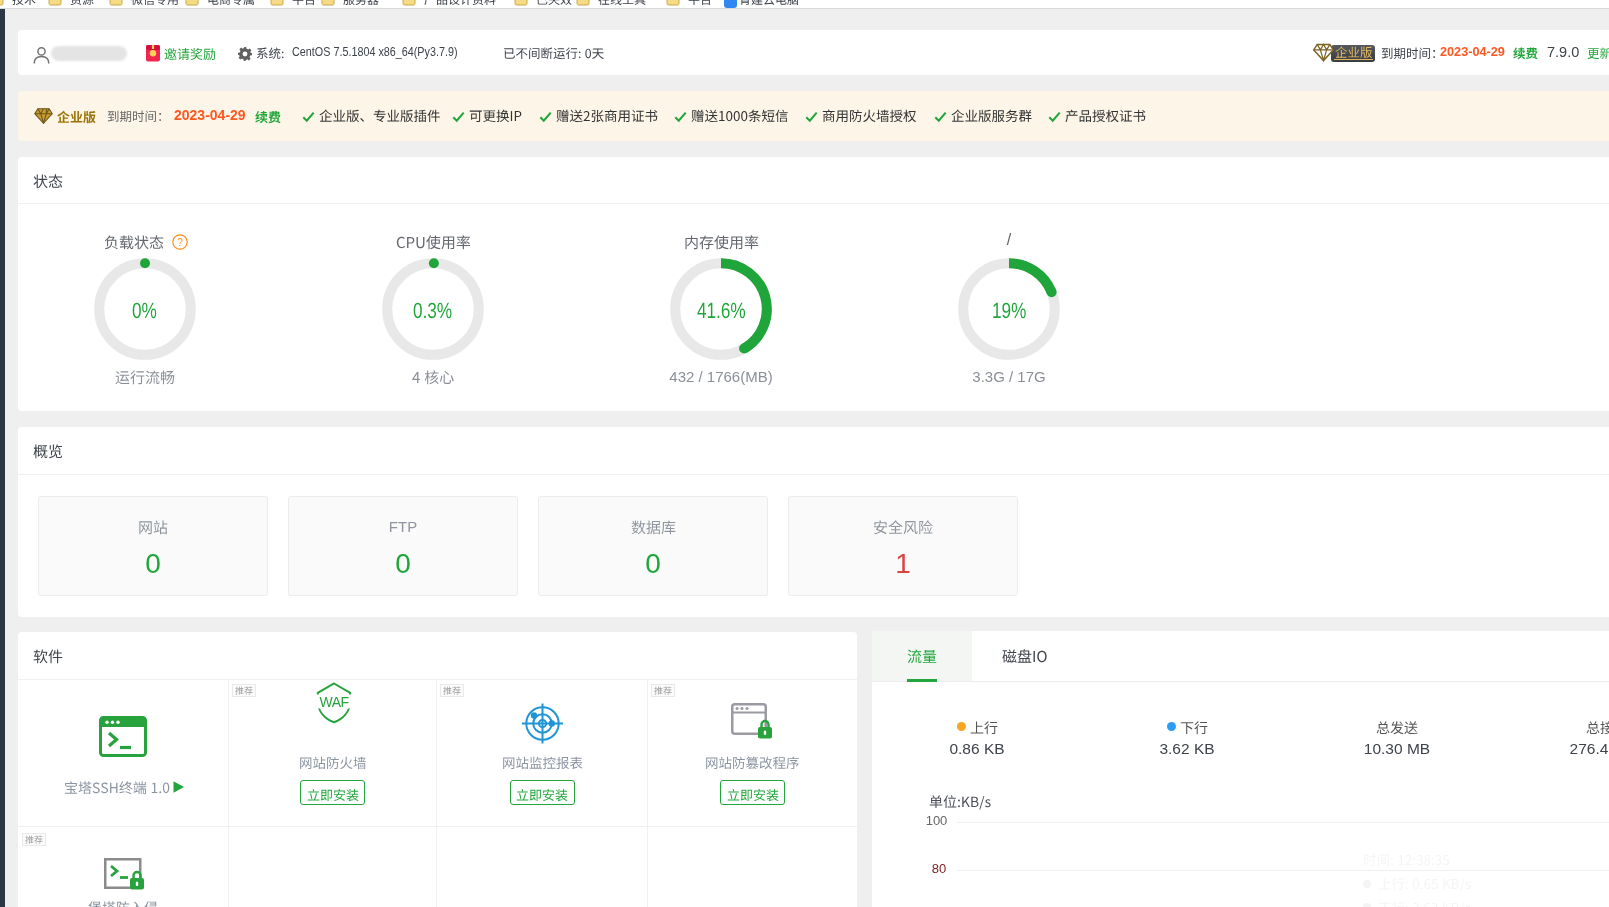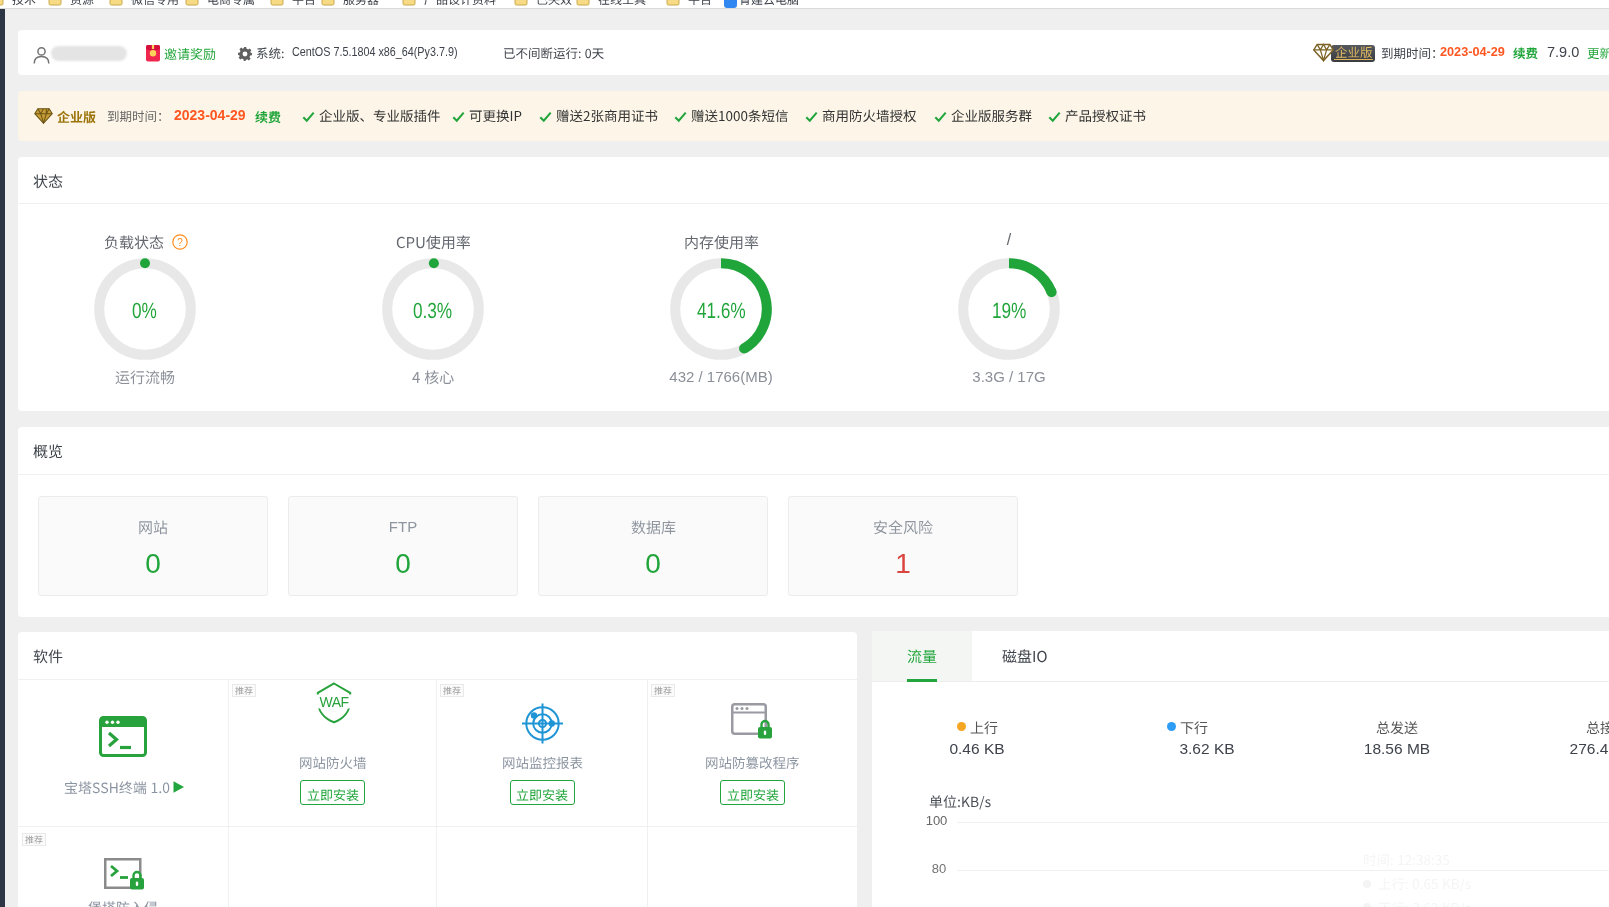--- a/index.html
+++ b/index.html
@@ -814,45 +814,45 @@
     </svg>
   </div>
 <div style="position:absolute;left:969.5px;top:717.4px;z-index:4">
     <svg class="t" width="28.0" height="20" viewBox="0 0 28.0 20">
       <g fill="#555" transform="translate(0,16) scale(0.014000,-0.014000)">
         <path transform="translate(0)" d="M427 825V43H51V-32H950V43H506V441H881V516H506V825Z"></path>
         <path transform="translate(1000)" d="M435 780V708H927V780ZM267 841C216 768 119 679 35 622C48 608 69 579 79 562C169 626 272 724 339 811ZM391 504V432H728V17C728 1 721 -4 702 -5C684 -6 616 -6 545 -3C556 -25 567 -56 570 -77C668 -77 725 -77 759 -66C792 -53 804 -30 804 16V432H955V504ZM307 626C238 512 128 396 25 322C40 307 67 274 78 259C115 289 154 325 192 364V-83H266V446C308 496 346 548 378 600Z"></path>
       </g>
     </svg>
   </div>
-<span style="position:absolute;z-index:4;top:740.5px;font-family:'Liberation Sans',sans-serif;font-size:15.5px;color:#3e434b;font-weight:400;line-height:1em;white-space:nowrap;left:977.0px;transform-origin:center;transform:translateX(-50%);">0.46 KB</span>
+<span style="position:absolute;z-index:4;top:740.5px;font-family:'Liberation Sans',sans-serif;font-size:15.5px;color:#3e434b;font-weight:400;line-height:1em;white-space:nowrap;left:977.0px;transform-origin:center;transform:translateX(-50%);">0.86 KB</span>
 <div style="position:absolute;left:1166.5px;top:722.0px;z-index:2">
     <svg width="9" height="9">
       <circle cx="4.5" cy="4.5" r="4.5" fill="#2d9cf4"></circle>
     </svg>
   </div>
 <div style="position:absolute;left:1179.5px;top:717.4px;z-index:4">
     <svg class="t" width="28.0" height="20" viewBox="0 0 28.0 20">
       <g fill="#555" transform="translate(0,16) scale(0.014000,-0.014000)">
         <path transform="translate(0)" d="M55 766V691H441V-79H520V451C635 389 769 306 839 250L892 318C812 379 653 469 534 527L520 511V691H946V766Z"></path>
         <path transform="translate(1000)" d="M435 780V708H927V780ZM267 841C216 768 119 679 35 622C48 608 69 579 79 562C169 626 272 724 339 811ZM391 504V432H728V17C728 1 721 -4 702 -5C684 -6 616 -6 545 -3C556 -25 567 -56 570 -77C668 -77 725 -77 759 -66C792 -53 804 -30 804 16V432H955V504ZM307 626C238 512 128 396 25 322C40 307 67 274 78 259C115 289 154 325 192 364V-83H266V446C308 496 346 548 378 600Z"></path>
       </g>
     </svg>
   </div>
-<span style="position:absolute;z-index:4;top:740.5px;font-family:'Liberation Sans',sans-serif;font-size:15.5px;color:#3e434b;font-weight:400;line-height:1em;white-space:nowrap;left:1187.0px;transform-origin:center;transform:translateX(-50%);margin-left:20px;">3.62 KB</span>
+<span style="position:absolute;z-index:4;top:740.5px;font-family:'Liberation Sans',sans-serif;font-size:15.5px;color:#3e434b;font-weight:400;line-height:1em;white-space:nowrap;left:1187.0px;transform-origin:center;transform:translateX(-50%);">3.62 KB</span>
 <div style="position:absolute;left:1376.0px;top:717.4px;z-index:4">
     <svg class="t" width="42.0" height="20" viewBox="0 0 42.0 20">
       <g fill="#555" transform="translate(0,16) scale(0.014000,-0.014000)">
         <path transform="translate(0)" d="M759 214C816 145 875 52 897 -10L958 28C936 91 875 180 816 247ZM412 269C478 224 554 153 591 104L647 152C609 199 532 267 465 311ZM281 241V34C281 -47 312 -69 431 -69C455 -69 630 -69 656 -69C748 -69 773 -41 784 74C762 78 730 90 713 101C707 13 700 -1 650 -1C611 -1 464 -1 435 -1C371 -1 360 5 360 35V241ZM137 225C119 148 84 60 43 9L112 -24C157 36 190 130 208 212ZM265 567H737V391H265ZM186 638V319H820V638H657C692 689 729 751 761 808L684 839C658 779 614 696 575 638H370L429 668C411 715 365 784 321 836L257 806C299 755 341 685 358 638Z"></path>
         <path transform="translate(1000)" d="M673 790C716 744 773 680 801 642L860 683C832 719 774 781 731 826ZM144 523C154 534 188 540 251 540H391C325 332 214 168 30 57C49 44 76 15 86 -1C216 79 311 181 381 305C421 230 471 165 531 110C445 49 344 7 240 -18C254 -34 272 -62 280 -82C392 -51 498 -5 589 61C680 -6 789 -54 917 -83C928 -62 948 -32 964 -16C842 7 736 50 648 108C735 185 803 285 844 413L793 437L779 433H441C454 467 467 503 477 540H930L931 612H497C513 681 526 753 537 830L453 844C443 762 429 685 411 612H229C257 665 285 732 303 797L223 812C206 735 167 654 156 634C144 612 133 597 119 594C128 576 140 539 144 523ZM588 154C520 212 466 281 427 361H742C706 279 652 211 588 154Z"></path>
         <path transform="translate(2000)" d="M410 812C441 763 478 696 495 656L562 686C543 724 504 789 473 837ZM78 793C131 737 195 659 225 610L288 652C257 700 191 775 138 829ZM788 840C765 784 726 707 691 653H352V584H587V468L586 439H319V369H578C558 282 499 188 325 117C342 103 366 76 376 60C524 127 597 211 632 295C715 217 807 125 855 67L909 119C853 182 742 285 654 366V369H946V439H662L663 467V584H916V653H768C800 702 835 762 864 815ZM248 501H49V431H176V117C131 101 79 53 25 -9L80 -81C127 -11 173 52 204 52C225 52 260 16 302 -12C374 -58 459 -68 590 -68C691 -68 878 -62 949 -58C950 -34 963 5 972 26C871 15 716 6 593 6C475 6 387 13 320 55C288 75 266 94 248 106Z"></path>
       </g>
     </svg>
   </div>
-<span style="position:absolute;z-index:4;top:740.5px;font-family:'Liberation Sans',sans-serif;font-size:15.5px;color:#3e434b;font-weight:400;line-height:1em;white-space:nowrap;left:1397.0px;transform-origin:center;transform:translateX(-50%);">18.56 MB</span>
+<span style="position:absolute;z-index:4;top:740.5px;font-family:'Liberation Sans',sans-serif;font-size:15.5px;color:#3e434b;font-weight:400;line-height:1em;white-space:nowrap;left:1397.0px;transform-origin:center;transform:translateX(-50%);">10.30 MB</span>
 <div style="position:absolute;left:1586.0px;top:717.4px;z-index:4">
     <svg class="t" width="42.0" height="20" viewBox="0 0 42.0 20">
       <g fill="#555" transform="translate(0,16) scale(0.014000,-0.014000)">
         <path transform="translate(0)" d="M759 214C816 145 875 52 897 -10L958 28C936 91 875 180 816 247ZM412 269C478 224 554 153 591 104L647 152C609 199 532 267 465 311ZM281 241V34C281 -47 312 -69 431 -69C455 -69 630 -69 656 -69C748 -69 773 -41 784 74C762 78 730 90 713 101C707 13 700 -1 650 -1C611 -1 464 -1 435 -1C371 -1 360 5 360 35V241ZM137 225C119 148 84 60 43 9L112 -24C157 36 190 130 208 212ZM265 567H737V391H265ZM186 638V319H820V638H657C692 689 729 751 761 808L684 839C658 779 614 696 575 638H370L429 668C411 715 365 784 321 836L257 806C299 755 341 685 358 638Z"></path>
         <path transform="translate(1000)" d="M456 635C485 595 515 539 528 504L588 532C575 566 543 619 513 659ZM160 839V638H41V568H160V347C110 332 64 318 28 309L47 235L160 272V9C160 -4 155 -8 143 -8C132 -8 96 -8 57 -7C66 -27 76 -59 78 -77C136 -78 173 -75 196 -63C220 -51 230 -31 230 10V295L329 327L319 397L230 369V568H330V638H230V839ZM568 821C584 795 601 764 614 735H383V669H926V735H693C678 766 657 803 637 832ZM769 658C751 611 714 545 684 501H348V436H952V501H758C785 540 814 591 840 637ZM765 261C745 198 715 148 671 108C615 131 558 151 504 168C523 196 544 228 564 261ZM400 136C465 116 537 91 606 62C536 23 442 -1 320 -14C333 -29 345 -57 352 -78C496 -57 604 -24 682 29C764 -8 837 -47 886 -82L935 -25C886 9 817 44 741 78C788 126 820 186 840 261H963V326H601C618 357 633 388 646 418L576 431C562 398 544 362 524 326H335V261H486C457 215 427 171 400 136Z"></path>
         <path transform="translate(2000)" d="M588 574H805C784 447 751 338 703 248C651 340 611 446 583 559ZM577 840C548 666 495 502 409 401C426 386 453 353 463 338C493 375 519 418 543 466C574 361 613 264 662 180C604 96 527 30 426 -19C442 -35 466 -66 475 -81C570 -30 645 35 704 115C762 34 830 -31 912 -76C923 -57 947 -29 964 -15C878 27 806 95 747 178C811 285 853 416 881 574H956V645H611C628 703 643 765 654 828ZM92 100C111 116 141 130 324 197V-81H398V825H324V270L170 219V729H96V237C96 197 76 178 61 169C73 152 87 119 92 100Z"></path>
       </g>
     </svg>
   </div>
 <span style="position:absolute;z-index:4;top:740.5px;font-family:'Liberation Sans',sans-serif;font-size:15.5px;color:#3e434b;font-weight:400;line-height:1em;white-space:nowrap;left:1607.0px;transform-origin:center;transform:translateX(-50%);">276.48 MB</span>
@@ -863,21 +863,21 @@
         <path transform="translate(1000)" d="M369 658V585H914V658ZM435 509C465 370 495 185 503 80L577 102C567 204 536 384 503 525ZM570 828C589 778 609 712 617 669L692 691C682 734 660 797 641 847ZM326 34V-38H955V34H748C785 168 826 365 853 519L774 532C756 382 716 169 678 34ZM286 836C230 684 136 534 38 437C51 420 73 381 81 363C115 398 148 439 180 484V-78H255V601C294 669 329 742 357 815Z"></path>
         <path transform="translate(2000)" d="M139 390C175 390 205 418 205 460C205 501 175 530 139 530C102 530 73 501 73 460C73 418 102 390 139 390ZM139 -13C175 -13 205 15 205 56C205 98 175 126 139 126C102 126 73 98 73 56C73 15 102 -13 139 -13Z"></path>
         <path transform="translate(2278)" d="M101 0H193V232L319 382L539 0H642L377 455L607 733H502L195 365H193V733H101Z"></path>
         <path transform="translate(2924)" d="M101 0H334C498 0 612 71 612 215C612 315 550 373 463 390V395C532 417 570 481 570 554C570 683 466 733 318 733H101ZM193 422V660H306C421 660 479 628 479 542C479 467 428 422 302 422ZM193 74V350H321C450 350 521 309 521 218C521 119 447 74 321 74Z"></path>
         <path transform="translate(3581)" d="M11 -179H78L377 794H311Z"></path>
         <path transform="translate(3973)" d="M234 -13C362 -13 431 60 431 148C431 251 345 283 266 313C205 336 149 356 149 407C149 450 181 486 250 486C298 486 336 465 373 438L417 495C376 529 316 557 249 557C130 557 62 489 62 403C62 310 144 274 220 246C280 224 344 198 344 143C344 96 309 58 237 58C172 58 124 84 76 123L32 62C83 19 157 -13 234 -13Z"></path>
       </g>
     </svg>
   </div>
 <span style="position:absolute;z-index:4;top:813.9px;font-family:'Liberation Sans',sans-serif;font-size:13.0px;color:#666;font-weight:400;line-height:1em;white-space:nowrap;left:936.5px;transform-origin:center;transform:translateX(-50%);">100</span>
-<span style="position:absolute;z-index:4;top:861.9px;font-family:'Liberation Sans',sans-serif;font-size:13.0px;color:#737373;font-weight:400;line-height:1em;white-space:nowrap;left:939.0px;transform-origin:center;transform:translateX(-50%);">80</span>
+<span style="position:absolute;z-index:4;top:861.9px;font-family:'Liberation Sans',sans-serif;font-size:13.0px;color:#7f1d1d;font-weight:400;line-height:1em;white-space:nowrap;left:939.0px;transform-origin:center;transform:translateX(-50%);">80</span>
 <div style="position:absolute;left:957.0px;top:822.0px;width:725.0px;height:1.0px;background:#f0f0f0;z-index:2"></div>
 <div style="position:absolute;left:957.0px;top:870.0px;width:725.0px;height:1.0px;background:#f0f0f0;z-index:2"></div>
 <div style="position:absolute;left:1363.0px;top:849.5px;z-index:4">
     <svg class="t" width="86.7" height="20" viewBox="0 0 86.7 20">
       <g fill="#f4f4f4" transform="translate(0,15) scale(0.013500,-0.013500)">
         <path transform="translate(0)" d="M474 452C527 375 595 269 627 208L693 246C659 307 590 409 536 485ZM324 402V174H153V402ZM324 469H153V688H324ZM81 756V25H153V106H394V756ZM764 835V640H440V566H764V33C764 13 756 6 736 6C714 4 640 4 562 7C573 -15 585 -49 590 -70C690 -70 754 -69 790 -56C826 -44 840 -22 840 33V566H962V640H840V835Z"></path>
         <path transform="translate(1000)" d="M91 615V-80H168V615ZM106 791C152 747 204 684 227 644L289 684C265 726 211 785 164 827ZM379 295H619V160H379ZM379 491H619V358H379ZM311 554V98H690V554ZM352 784V713H836V11C836 -2 832 -6 819 -7C806 -7 765 -8 723 -6C733 -25 743 -57 747 -75C808 -75 851 -75 878 -63C904 -50 913 -31 913 11V784Z"></path>
         <path transform="translate(2000)" d="M139 390C175 390 205 418 205 460C205 501 175 530 139 530C102 530 73 501 73 460C73 418 102 390 139 390ZM139 -13C175 -13 205 15 205 56C205 98 175 126 139 126C102 126 73 98 73 56C73 15 102 -13 139 -13Z"></path>
         <path transform="translate(2538)" d="M88 0H490V76H343V733H273C233 710 186 693 121 681V623H252V76H88Z"></path>
         <path transform="translate(3093)" d="M44 0H505V79H302C265 79 220 75 182 72C354 235 470 384 470 531C470 661 387 746 256 746C163 746 99 704 40 639L93 587C134 636 185 672 245 672C336 672 380 611 380 527C380 401 274 255 44 54Z"></path>

